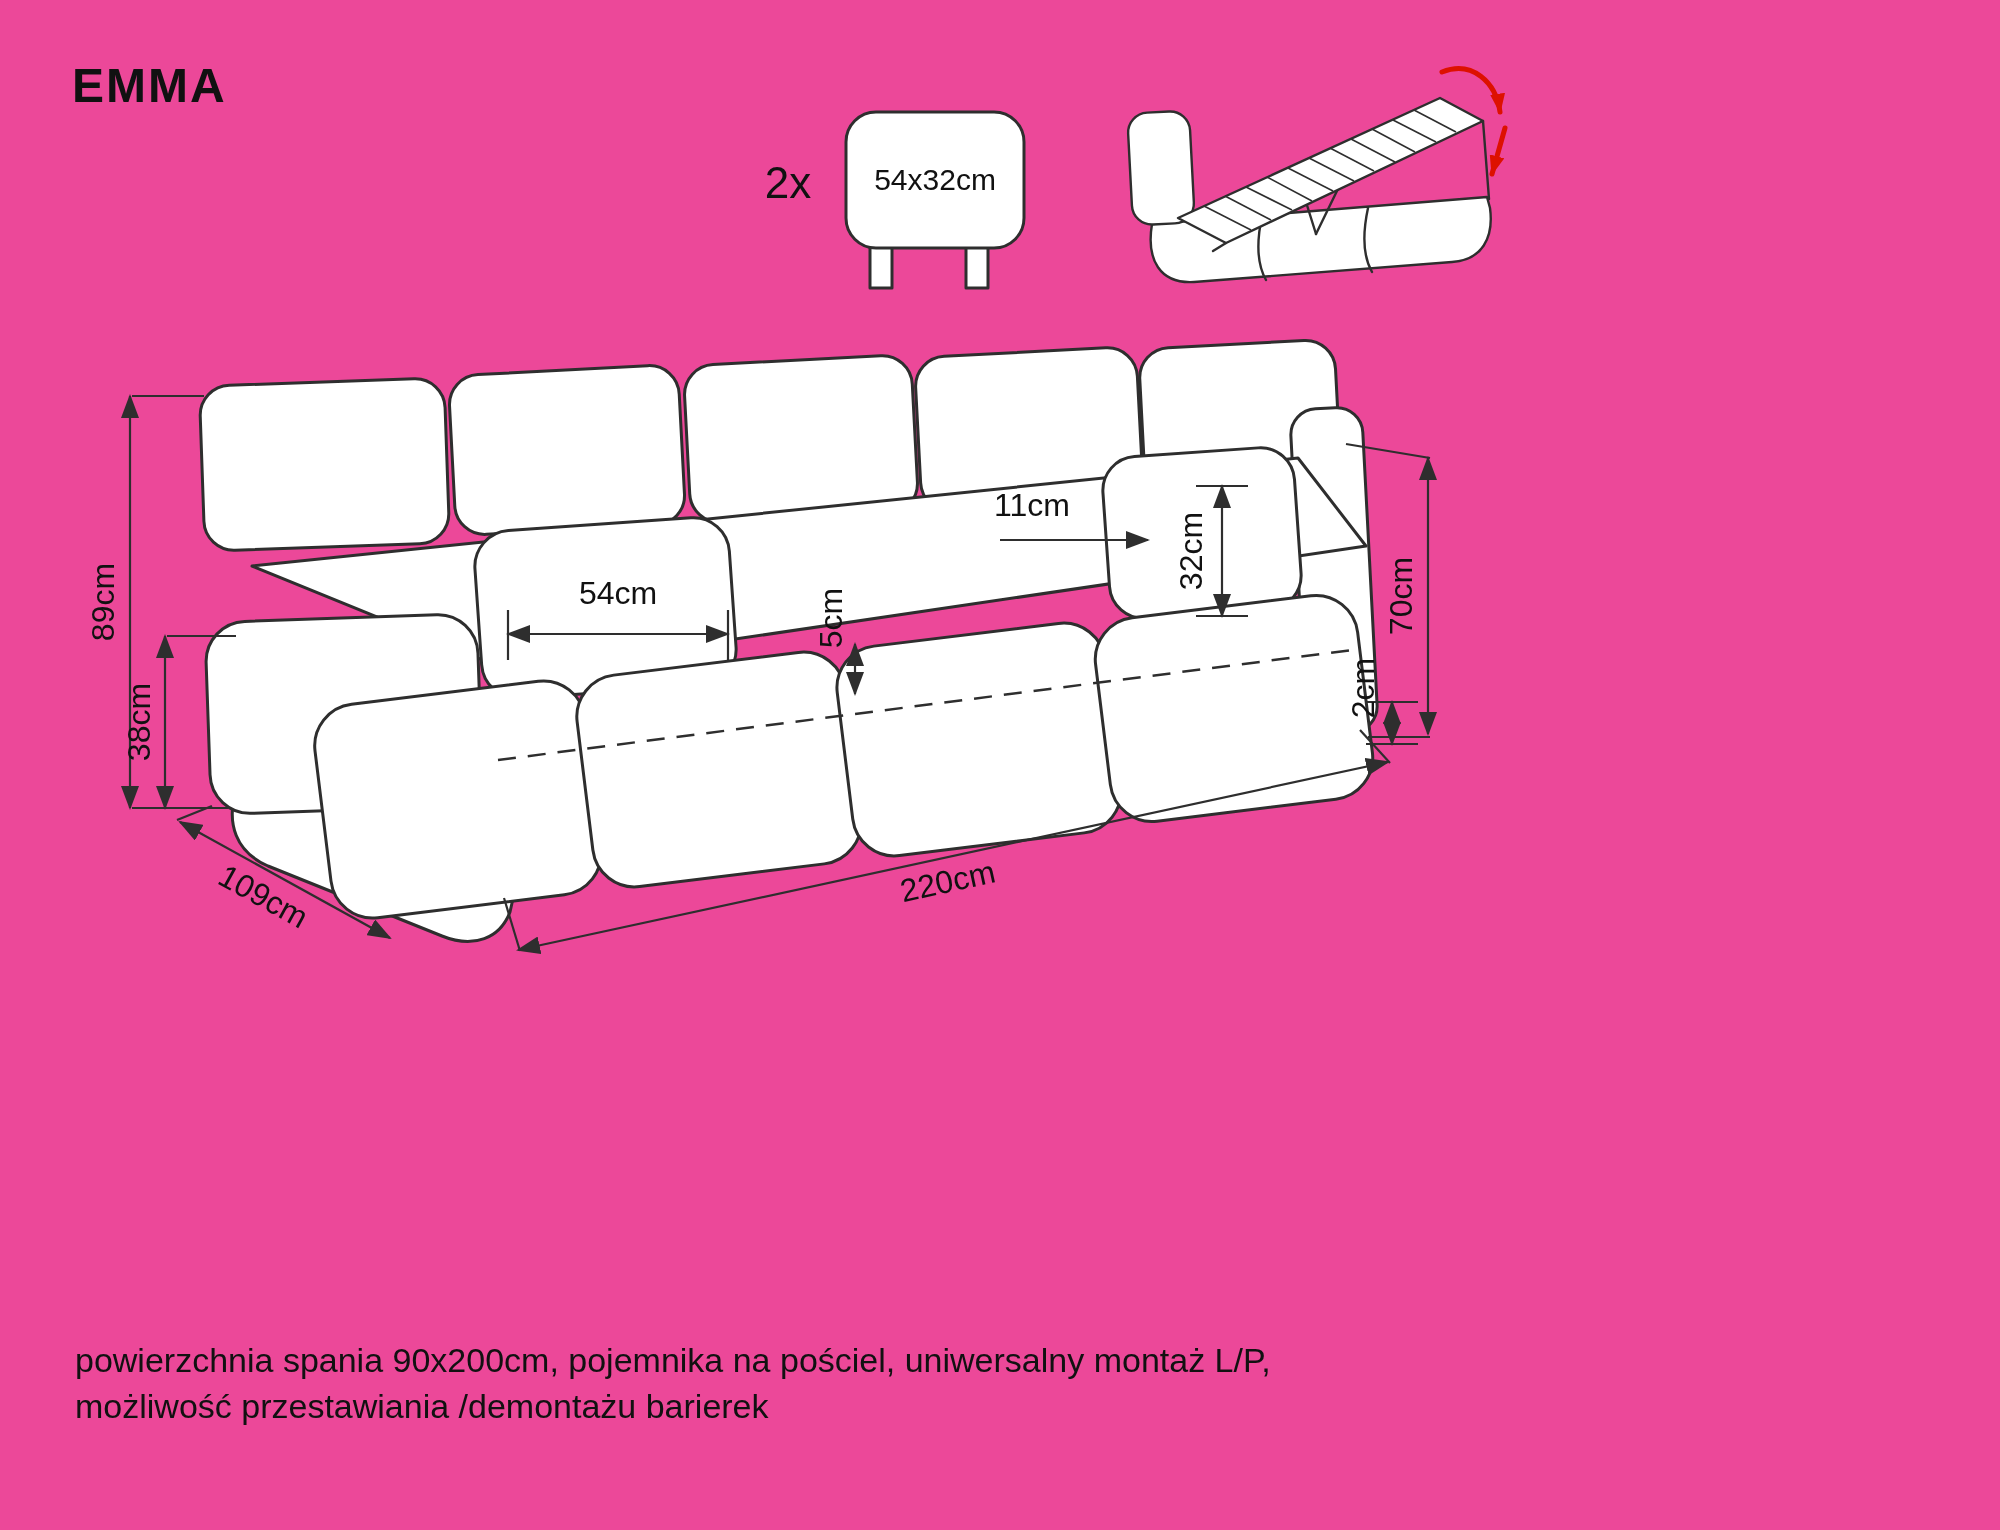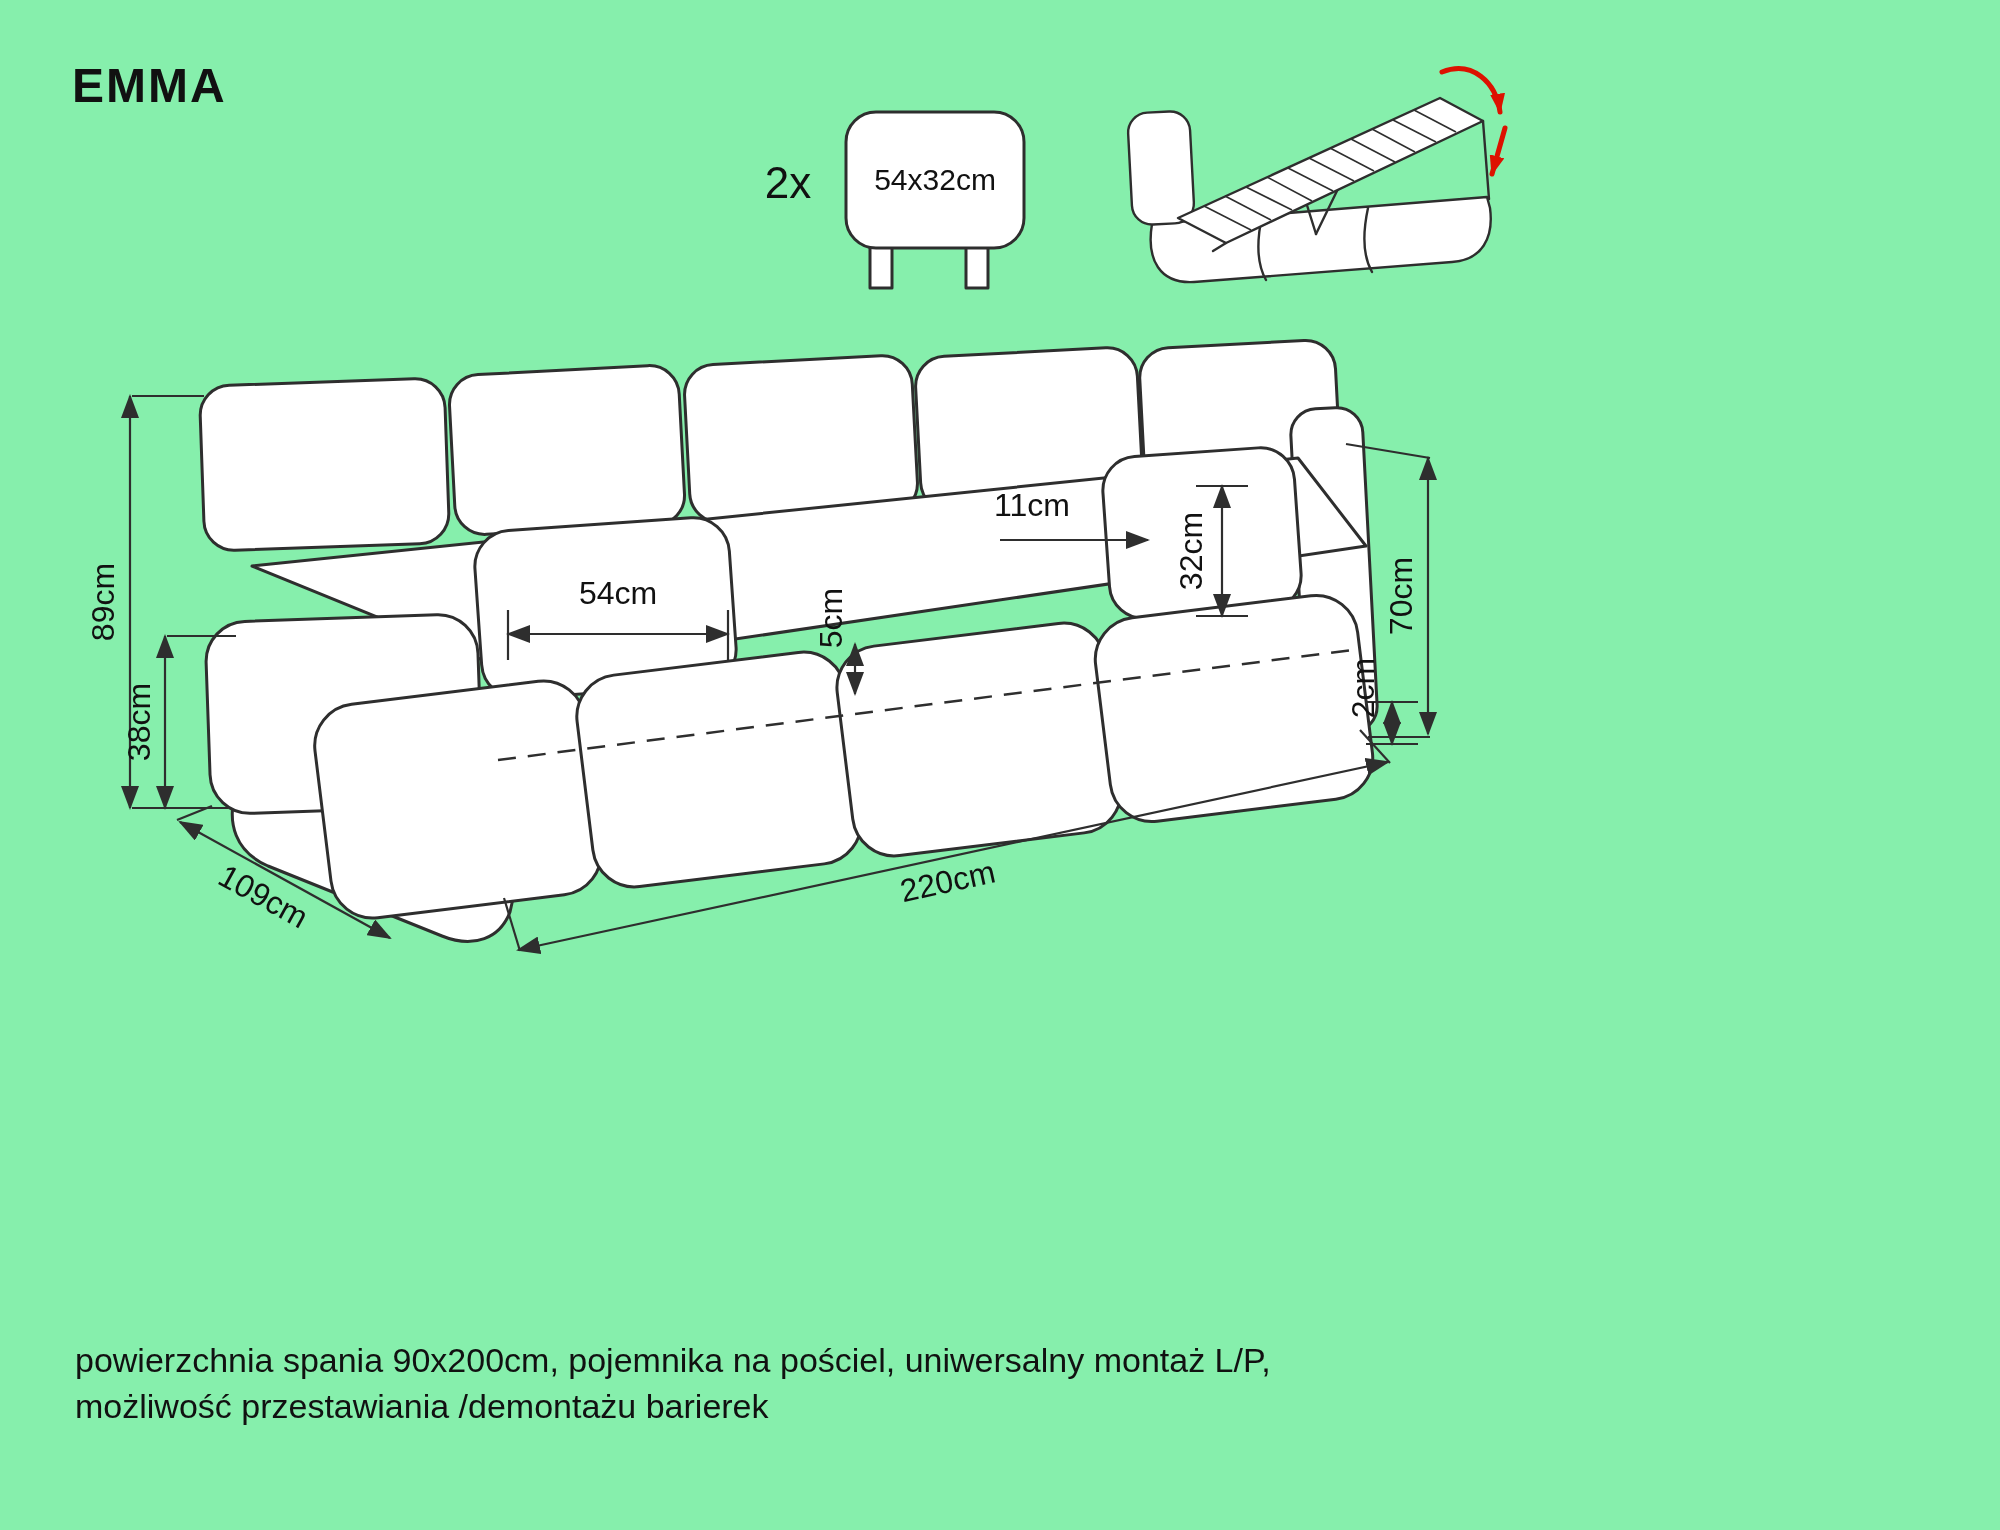--- a/index.html
+++ b/index.html
@@ -1,17 +1,17 @@
 <!DOCTYPE html>
 <html><head>
 <meta charset="utf-8">
 <style>
   html,body{margin:0;padding:0;background:#ffffff;}
   .page{
-    width:2000px;height:1530px;position:relative;background:#86efac;
+    width:2000px;height:1530px;position:relative;background:#ec4899;
     font-family:"Liberation Sans","DejaVu Sans",sans-serif;overflow:hidden;
   }
   svg{display:block;}
   .lnw{fill:#ffffff;stroke:#2e2e2e;stroke-width:3;stroke-linejoin:round;stroke-linecap:round;}
   .ins{fill:#ffffff;stroke:#2e2e2e;stroke-width:2.4;stroke-linejoin:round;stroke-linecap:round;}
   .insl{fill:none;stroke:#2e2e2e;stroke-width:2.4;stroke-linejoin:round;stroke-linecap:round;}
   .slat{stroke:#2e2e2e;stroke-width:1.6;}
   .dash{fill:none;stroke:#2e2e2e;stroke-width:2.5;stroke-dasharray:18 12;}
   .dim{stroke:#2e2e2e;stroke-width:2.2;fill:none;}
   .dimtext{font-size:32px;fill:#111111;text-anchor:middle;}

